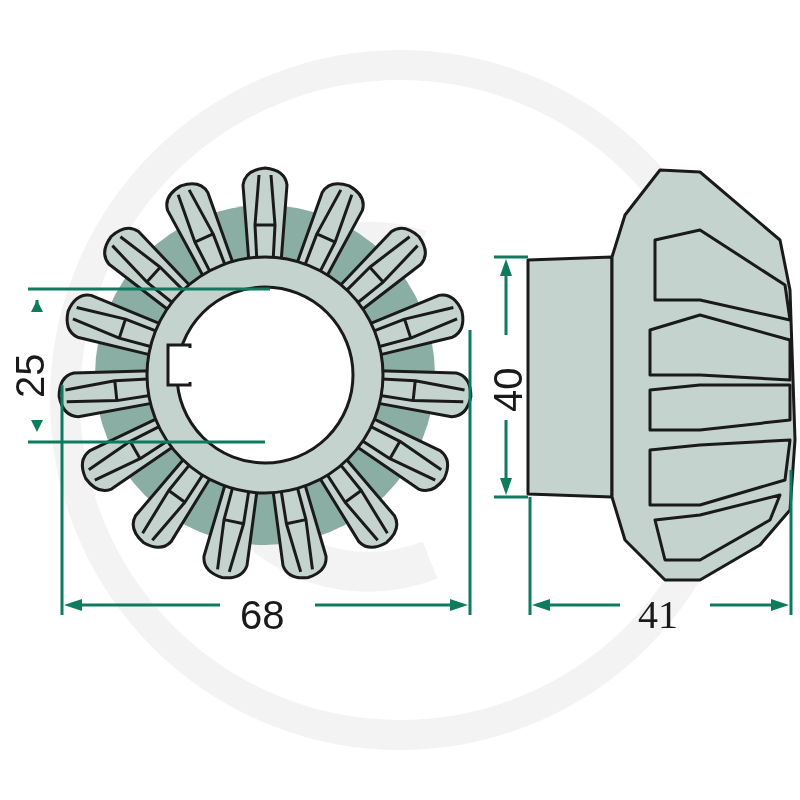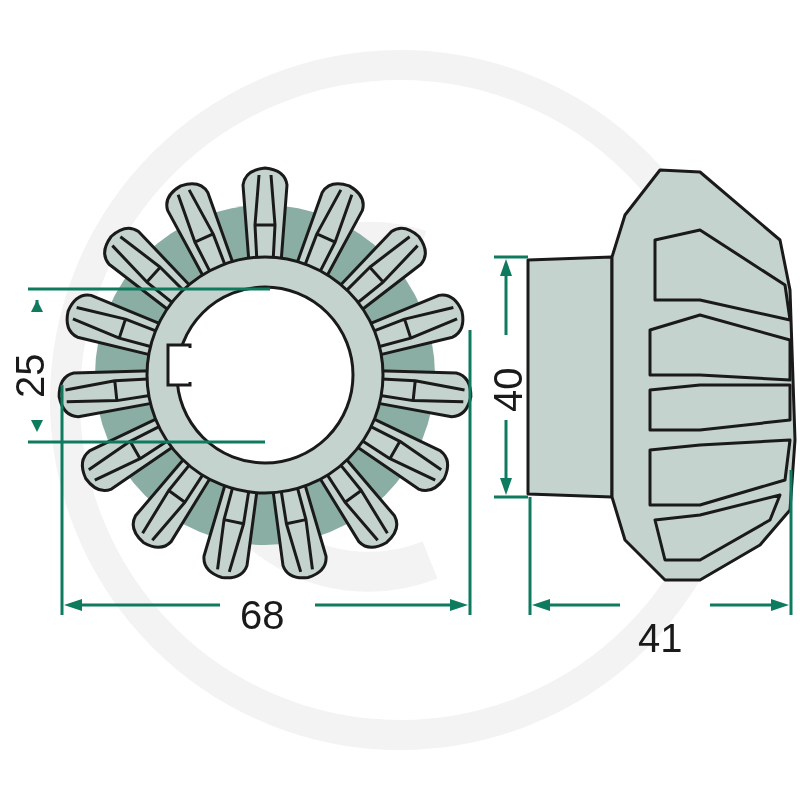--- a/index.html
+++ b/index.html
@@ -1,20 +1,20 @@
 <!DOCTYPE html>
 <html><head>
 <meta charset="utf-8">
 <style>
   html,body{margin:0;padding:0;background:#ffffff;}
   body{width:800px;height:800px;position:relative;overflow:hidden;font-family:"Liberation Sans",sans-serif;}
   #stage{position:absolute;left:0;top:0;width:800px;height:800px;}
   .dim-label{position:absolute;font-family:"Liberation Sans",sans-serif;font-size:40px;color:#1a1a1a;line-height:1;}
   #lbl-68{left:240px;top:595px;}
-  #lbl-41{left:638px;top:618px;}
+  #lbl-41{left:638px;top:595px;font-family:Liberation Serif, serif;}
   #lbl-25{left:10px;top:372px;transform:rotate(-90deg);transform-origin:left top;top:398px;}
   #lbl-40{left:488px;top:412px;transform:rotate(-90deg);transform-origin:left top;}
 </style>
 </head>
 <body>
 
 <div id="stage">
 <svg width="800" height="800" viewBox="0 0 800 800" xmlns="http://www.w3.org/2000/svg">
 
   <g fill="none" stroke="#f3f3f3" stroke-width="30">

